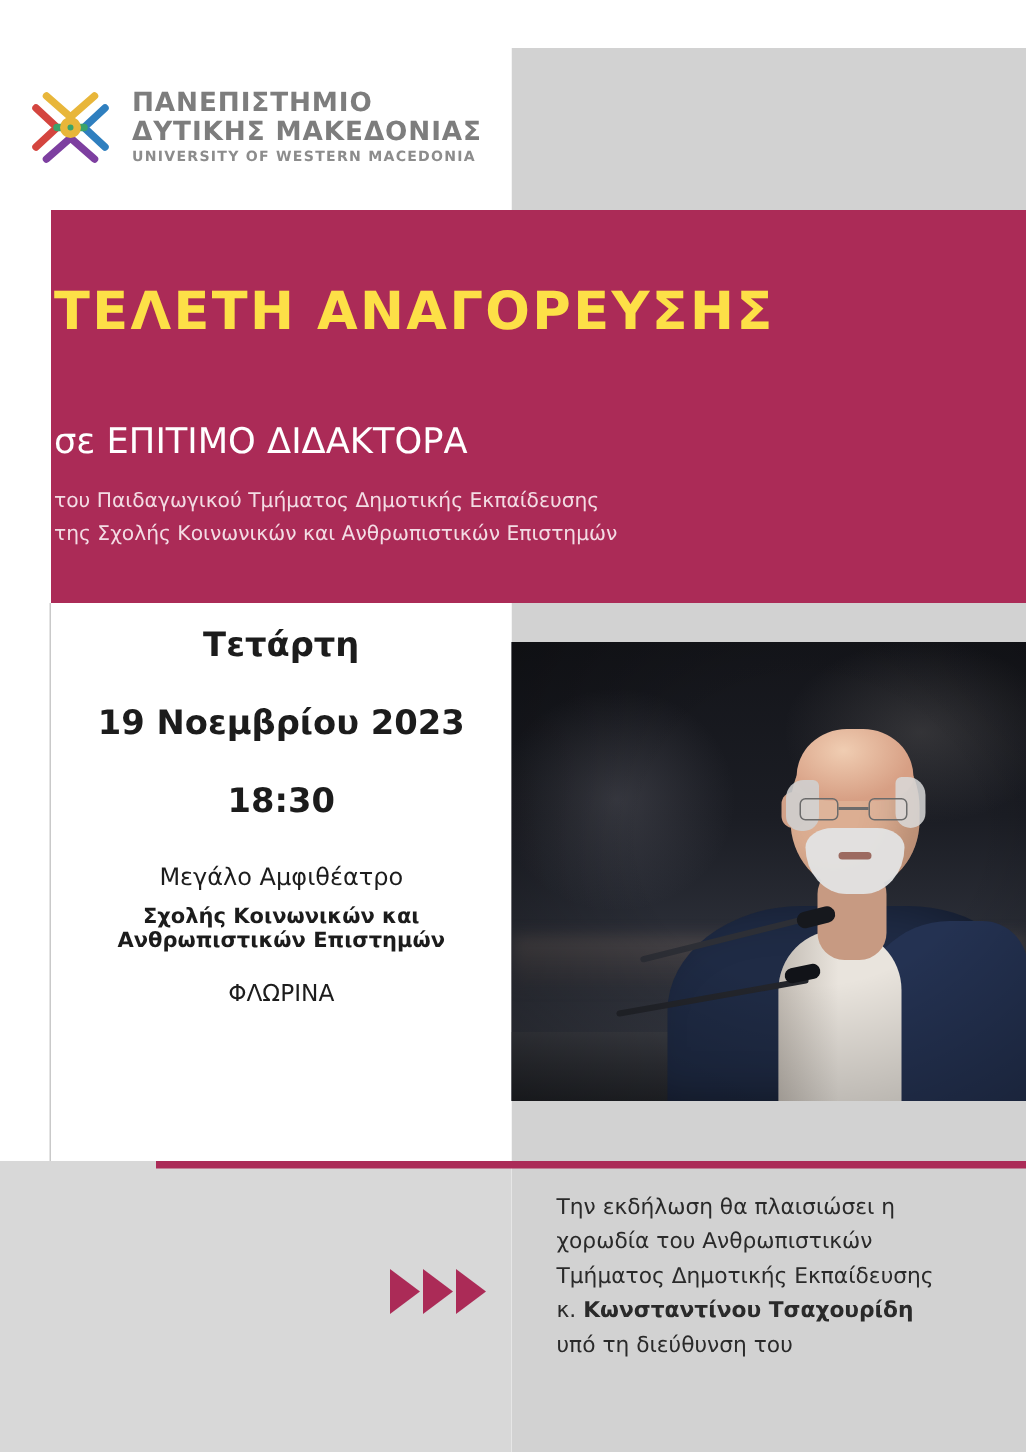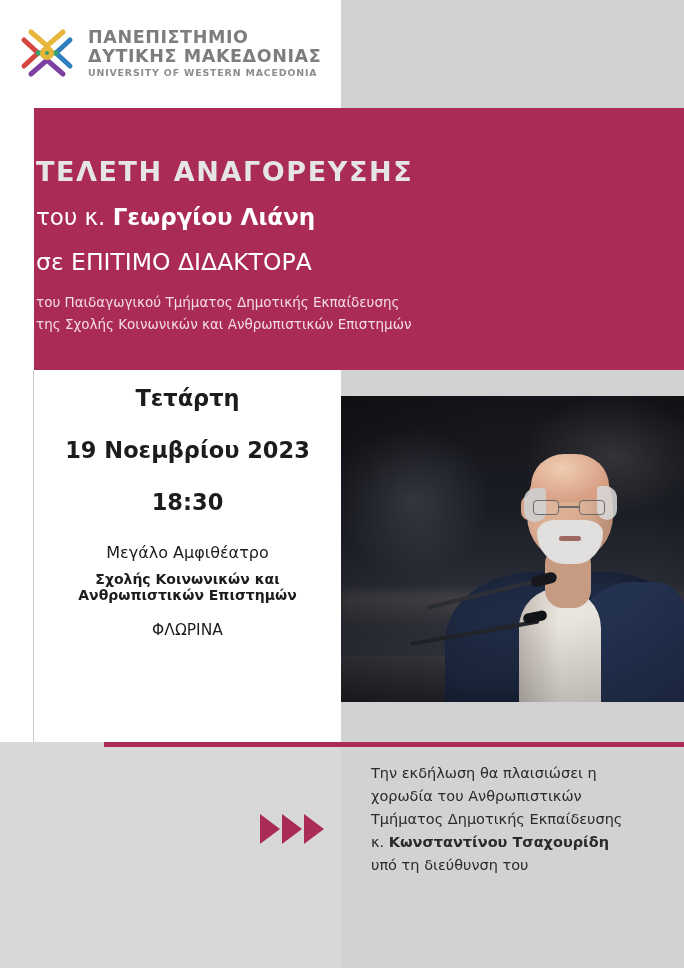--- a/index.html
+++ b/index.html
@@ -7,20 +7,21 @@
     margin: 0; padding: 0;
     width: 684px; height: 968px;
     font-family: "DejaVu Sans", "Liberation Sans", sans-serif;
     background: #ffffff;
     overflow: hidden;
   }
   .poster {
     position: relative;
     width: 684px; height: 696px;
     background: #ffffff;
+    margin-top: 32px;
   }
 
   
   .bg-grey-right {
     position: absolute;
     left: 341px; top: 0; width: 343px; height: 968px;
     background: #d2d2d2;
   }
   .bg-white-left {
     position: absolute;
@@ -42,24 +43,24 @@
   
   .band-gutter {
     position: absolute;
     left: 0; top: 108px; width: 34px; height: 262px;
     background: #ffffff;
   }
 
   .title-main {
     position: absolute;
     left: 36px; top: 48px;
-    font-size: 27px;
+    font-size: 35px;
     font-weight: 700;
     letter-spacing: 1.6px;
-    color: #e5e5e5;
+    color: #fde047;
     white-space: nowrap;
   }
   .title-line2 {
     position: absolute;
     left: 36px; top: 96px;
     font-size: 23px;
     color: #ffffff;
     white-space: nowrap;
   }
   .title-line2 .light { font-weight: 400; }
@@ -365,24 +366,20 @@
     </span>
     <span class="logo-text">
       <span class="l1">ΠΑΝΕΠΙΣΤΗΜΙΟ</span>
       <span class="l2">ΔΥΤΙΚΗΣ ΜΑΚΕΔΟΝΙΑΣ</span>
       <span class="l3">UNIVERSITY OF WESTERN MACEDONIA</span>
     </span>
   </div>
 
   <div class="band">
     <div class="title-main">ΤΕΛΕΤΗ ΑΝΑΓΟΡΕΥΣΗΣ</div>
-    <div class="title-line2">
-      <span class="light">του κ.</span>
-      <span class="bold">Γεωργίου Λιάνη</span>
-    </div>
     <div class="title-line3">σε ΕΠΙΤΙΜΟ ΔΙΔΑΚΤΟΡΑ</div>
     <div class="band-sub">
       <div>του Παιδαγωγικού Τμήματος Δημοτικής Εκπαίδευσης</div>
       <div>της Σχολής Κοινωνικών και Ανθρωπιστικών Επιστημών</div>
     </div>
   </div>
   <div class="band-gutter"></div>
 
   <div class="left-rule"></div>
 

